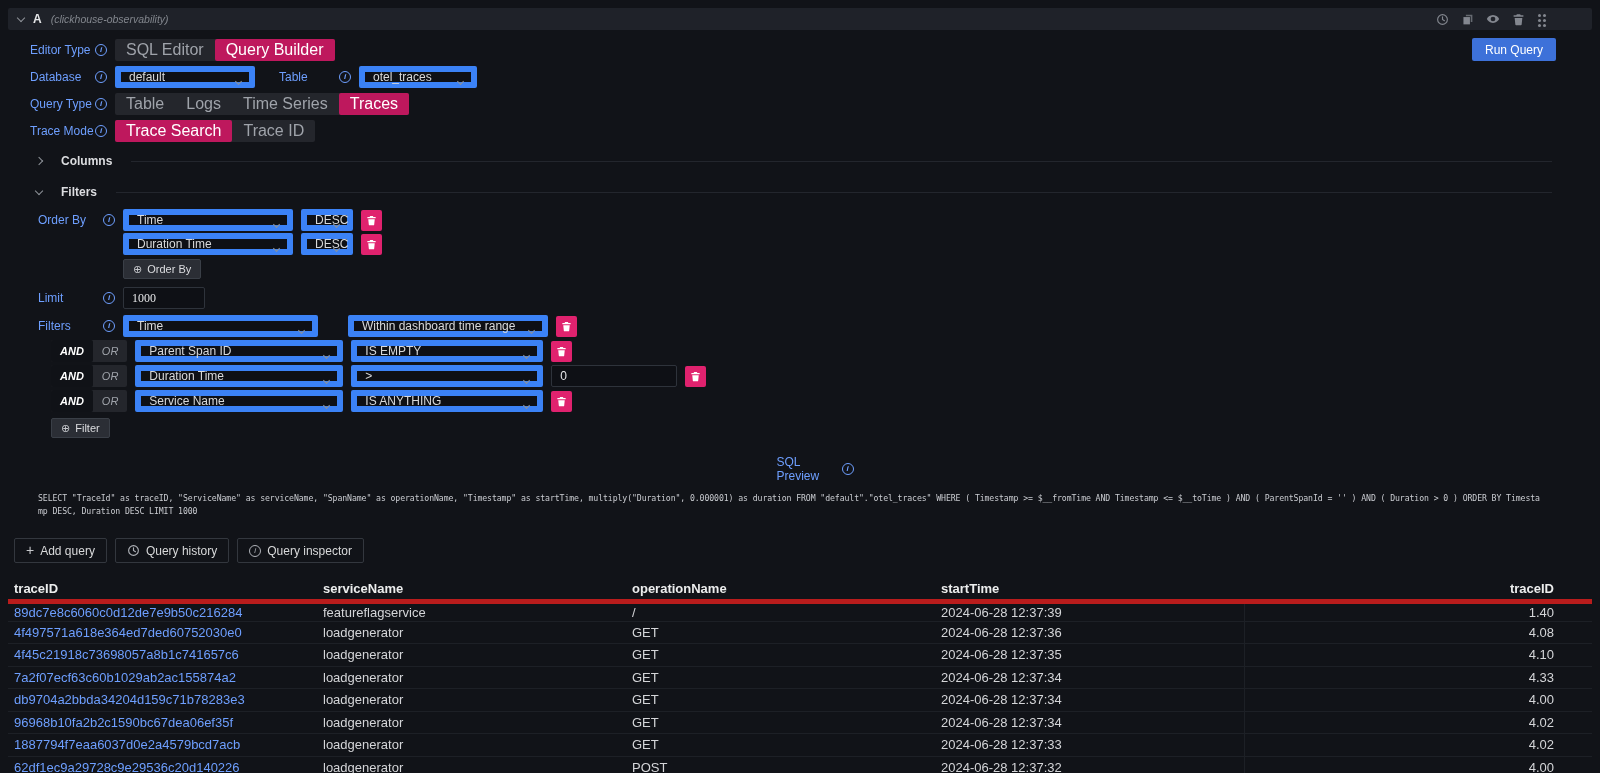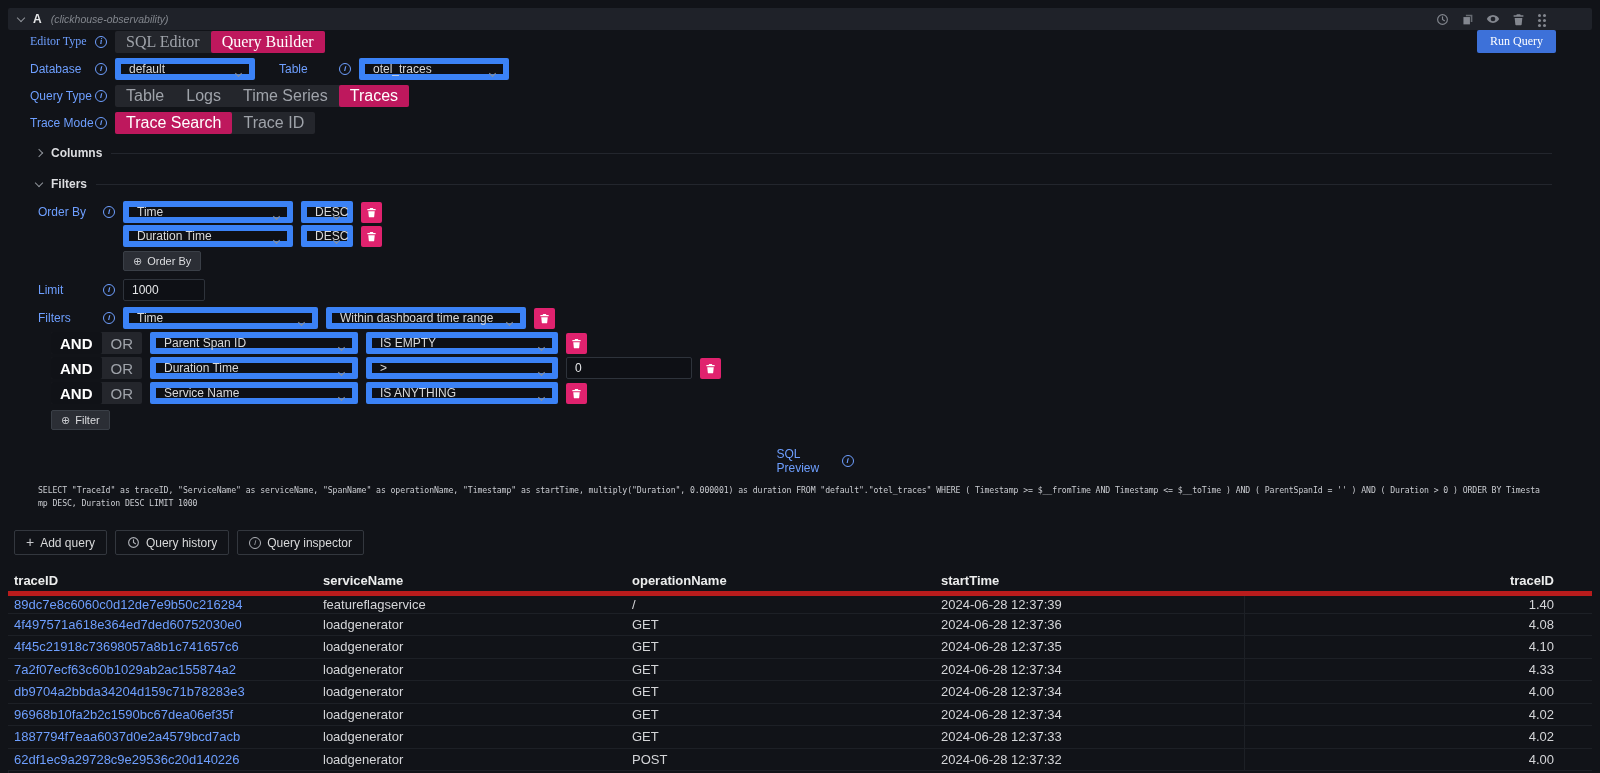--- a/index.html
+++ b/index.html
@@ -60,54 +60,54 @@
   
   .select {
     position: relative; height: 22px; background: #0e1015; border: 6px solid #3b82f6; border-radius: 2px;
     display: inline-flex; align-items: center; padding: 0 22px 0 8px; font-size: 12px; color: #d8d9da;
     cursor: pointer; flex: none;
   }
   .select .sel-chev {
     position: absolute; right: 8px; top: 8px; width: 5px; height: 5px;
     border-right: 1.4px solid #8e9299; border-bottom: 1.4px solid #8e9299; transform: rotate(45deg); margin-top: -1px;
   }
-  .w140 { width: 140px; } .w146 { width: 150px; text-align: right; } .w170 { width: 170px; } .w52 { width: 52px; }
-  .w195 { width: 195px; } .w200 { width: 200px; } .w208 { width: 208px; } .w192 { width: 192px; }
+  .w140 { width: 140px; } .w146 { width: 118px; text-align: right; } .w170 { width: 170px; } .w52 { width: 52px; }
+  .w195 { width: 195px; } .w200 { width: 200px; margin-left: 22px; } .w208 { width: 208px; } .w192 { width: 192px; }
   .tinput {
     height: 22px; background: #0e1015; border: 1px solid #2e333b; border-radius: 2px;
     color: #e6e7e9; font-size: 12px; font-family: inherit; padding: 0 8px; flex: none;
   }
-  .tinput.w66 { width: 82px; } .tinput.w126 { width: 126px; }
+  .tinput.w66 { width: 82px; font-family: Liberation Serif, serif; } .tinput.w126 { width: 126px; }
 
   .del-btn {
     width: 21px; height: 21px; border: none; border-radius: 2px; background: #e0226e; color: #fff;
     display: inline-flex; align-items: center; justify-content: center; cursor: pointer; flex: none;
   }
   .run-btn {
     margin-left: auto; margin-right: 36px; height: 23px; padding: 0 13px;
     background: #3d71d9; color: #fff; border: none; border-radius: 2px;
     font-size: 12px; font-weight: 500; font-family: inherit; cursor: pointer;
   }
   .add-btn {
     height: 20px; padding: 0 9px; background: #2b2e35; border: 1px solid #3a3f47; border-radius: 2px;
     color: #dcdde0; font-size: 11px; font-family: inherit; cursor: pointer;
     display: inline-flex; align-items: center; gap: 5px;
   }
   .plus-circle::before { content: "\2295"; font-size: 11px; color: #c6c8cc; }
 
   
-  .section { display: flex; align-items: center; gap: 9px; margin-left: 28px; margin-right: 40px; }
+  .section { display: flex; align-items: center; gap: 19px; margin-left: 28px; margin-right: 40px; }
   .section-label { font-size: 12px; font-weight: 600; color: #dcdde0; }
   .section .line { flex: 1; height: 1px; background: #23262d; }
   .sec-columns { margin-top: 12px; }
   .sec-filters { margin-top: 17px; }
 
   
   .bool-group { display: inline-flex; background: #24262c; border-radius: 2px; height: 22px; flex: none; }
-  .bool-opt { border: none; background: transparent; color: #9fa3aa; font-size: 15px; font-weight: 500; font-family: inherit; padding: 0 9px; border-radius: 2px; cursor: pointer; }
+  .bool-opt { border: none; background: transparent; color: #9fa3aa; font-size: 11px; font-weight: 500; font-family: inherit; padding: 0 9px; border-radius: 2px; cursor: pointer; font-style: italic; }
   .bool-opt.selected { background: #101217; color: #fff; font-weight: 700; }
 
   
   .sql-row { align-items: center; margin-top: 17px; flex-direction: column; }
   .sql-text {
     flex: 1; margin-right: 48px; margin-top: 1px;
     font-family: "DejaVu Sans Mono", "Liberation Mono", monospace;
     font-size: 8.2px; line-height: 13px; letter-spacing: -0.1px;
     color: #caccd1; word-break: break-all; white-space: normal;
   }
@@ -165,21 +165,21 @@
       </span>
       <span>
         <svg width="13" height="13" viewBox="0 0 16 16">
             <path fill="currentColor" d="M6 1.5h4l.8 1.3H14v1.8H2V2.8h3.2L6 1.5zM3.3 6h9.4l-.8 8.1c0 .5-.5.9-1 .9H5.1c-.5 0-1-.4-1-.9L3.3 6z"></path>
           </svg>
       </span>
       <span class="grip"></span>
     </div>
   </div>
 
-  <div class="frow" style="margin-top:0;font-family:Liberation Serif, serif;">
+  <div class="frow" style="margin-top:8px;">
     <div class="flabel">
       <span>Editor Type</span>
       <span class="info-icon"></span>
     </div>
     <div class="radio-group">
       <button class="radio-opt">SQL Editor</button>
       <button class="radio-opt selected">Query Builder</button>
     </div>
     <button class="run-btn">Run Query</button>
   </div>

